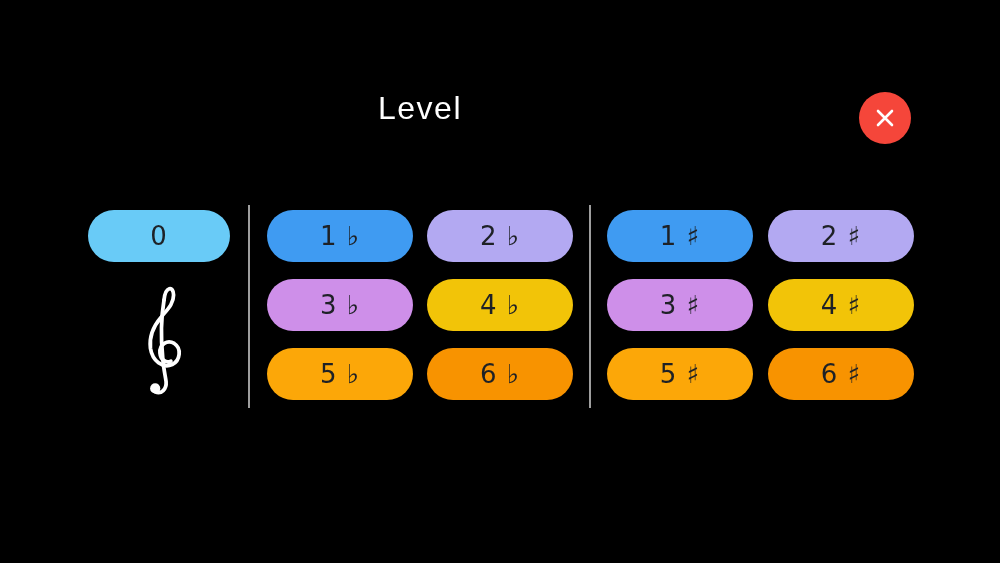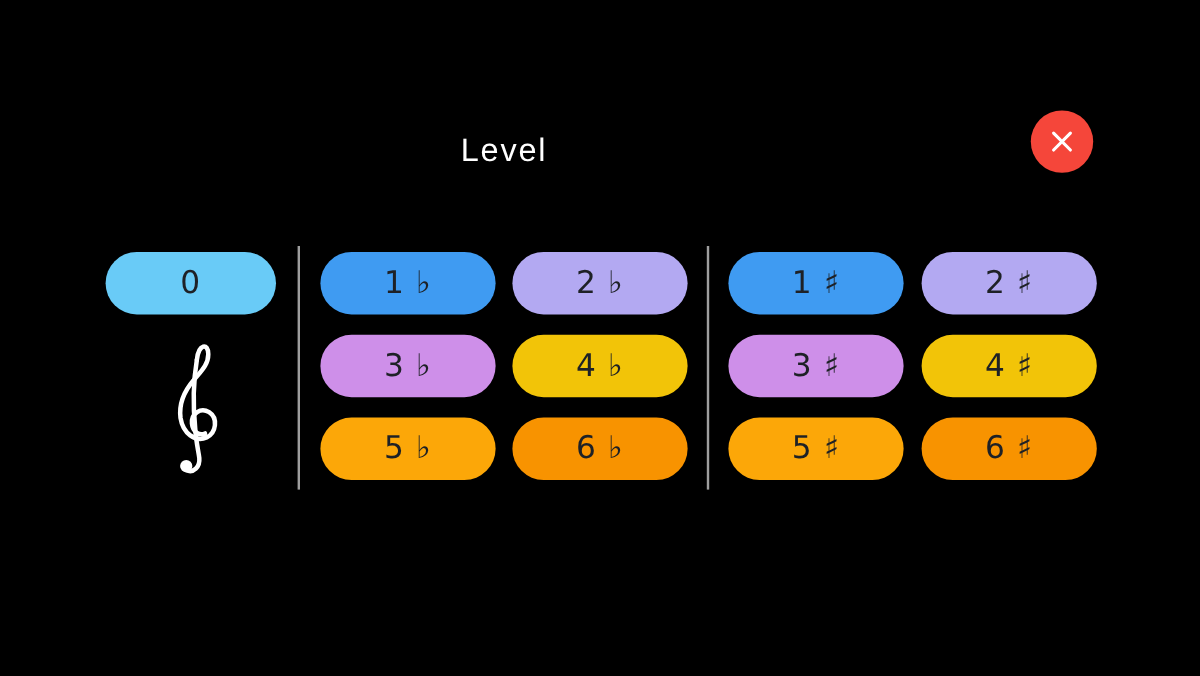--- a/index.html
+++ b/index.html
@@ -7,25 +7,25 @@
   body {
     background: var(--bg, #000);
     font-family: "DejaVu Sans", "Liberation Sans", sans-serif;
     position: relative;
     overflow: hidden;
   }
   .stage { position: absolute; left: 0; top: 0; width: 1000px; height: 563px; }
 
   .title {
     position: absolute;
-    left: 0; top: 110px; width: 840px;
+    left: 0; top: 90px; width: 840px;
     text-align: center;
     color: var(--title_color, #fff);
     font-family: "Liberation Sans", sans-serif;
-    font-size: 27px;
+    font-size: 32px;
     font-weight: 300;
     letter-spacing: 1.5px;
   }
 
   .close-btn {
     position: absolute;
     left: 859px; top: 92px;
     width: 52px; height: 52px;
     border-radius: 50%;
     border: none;

